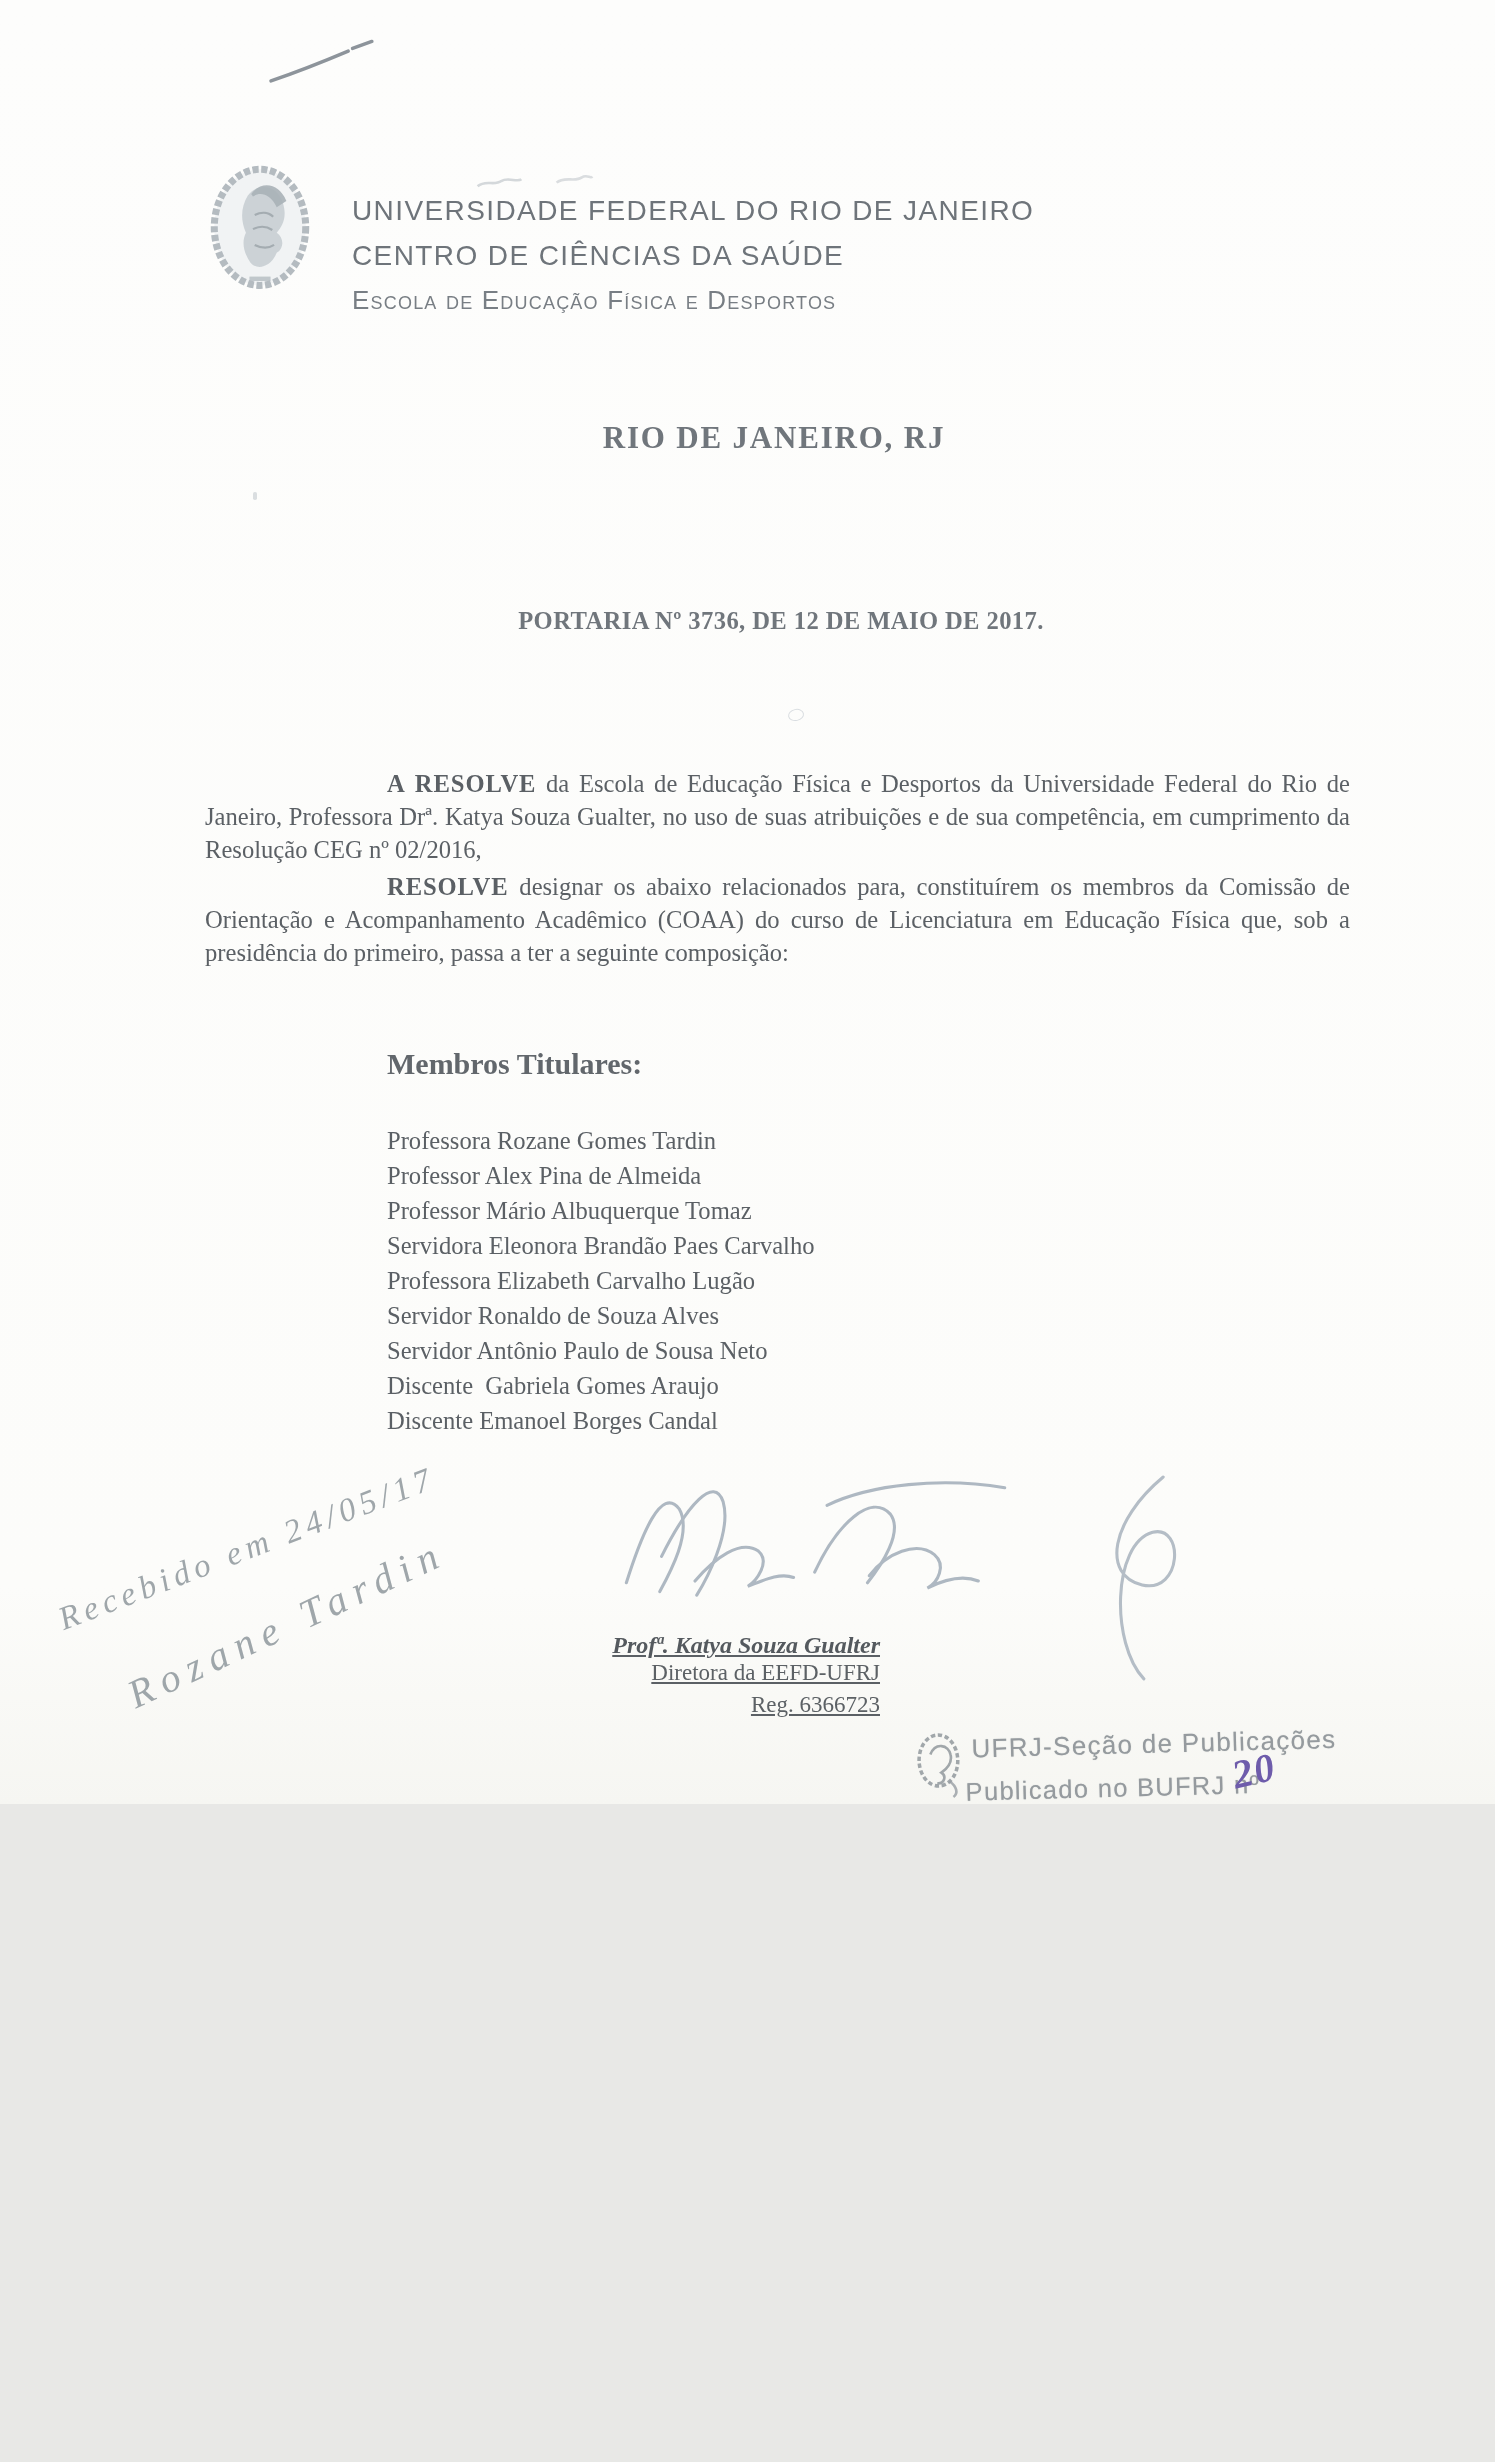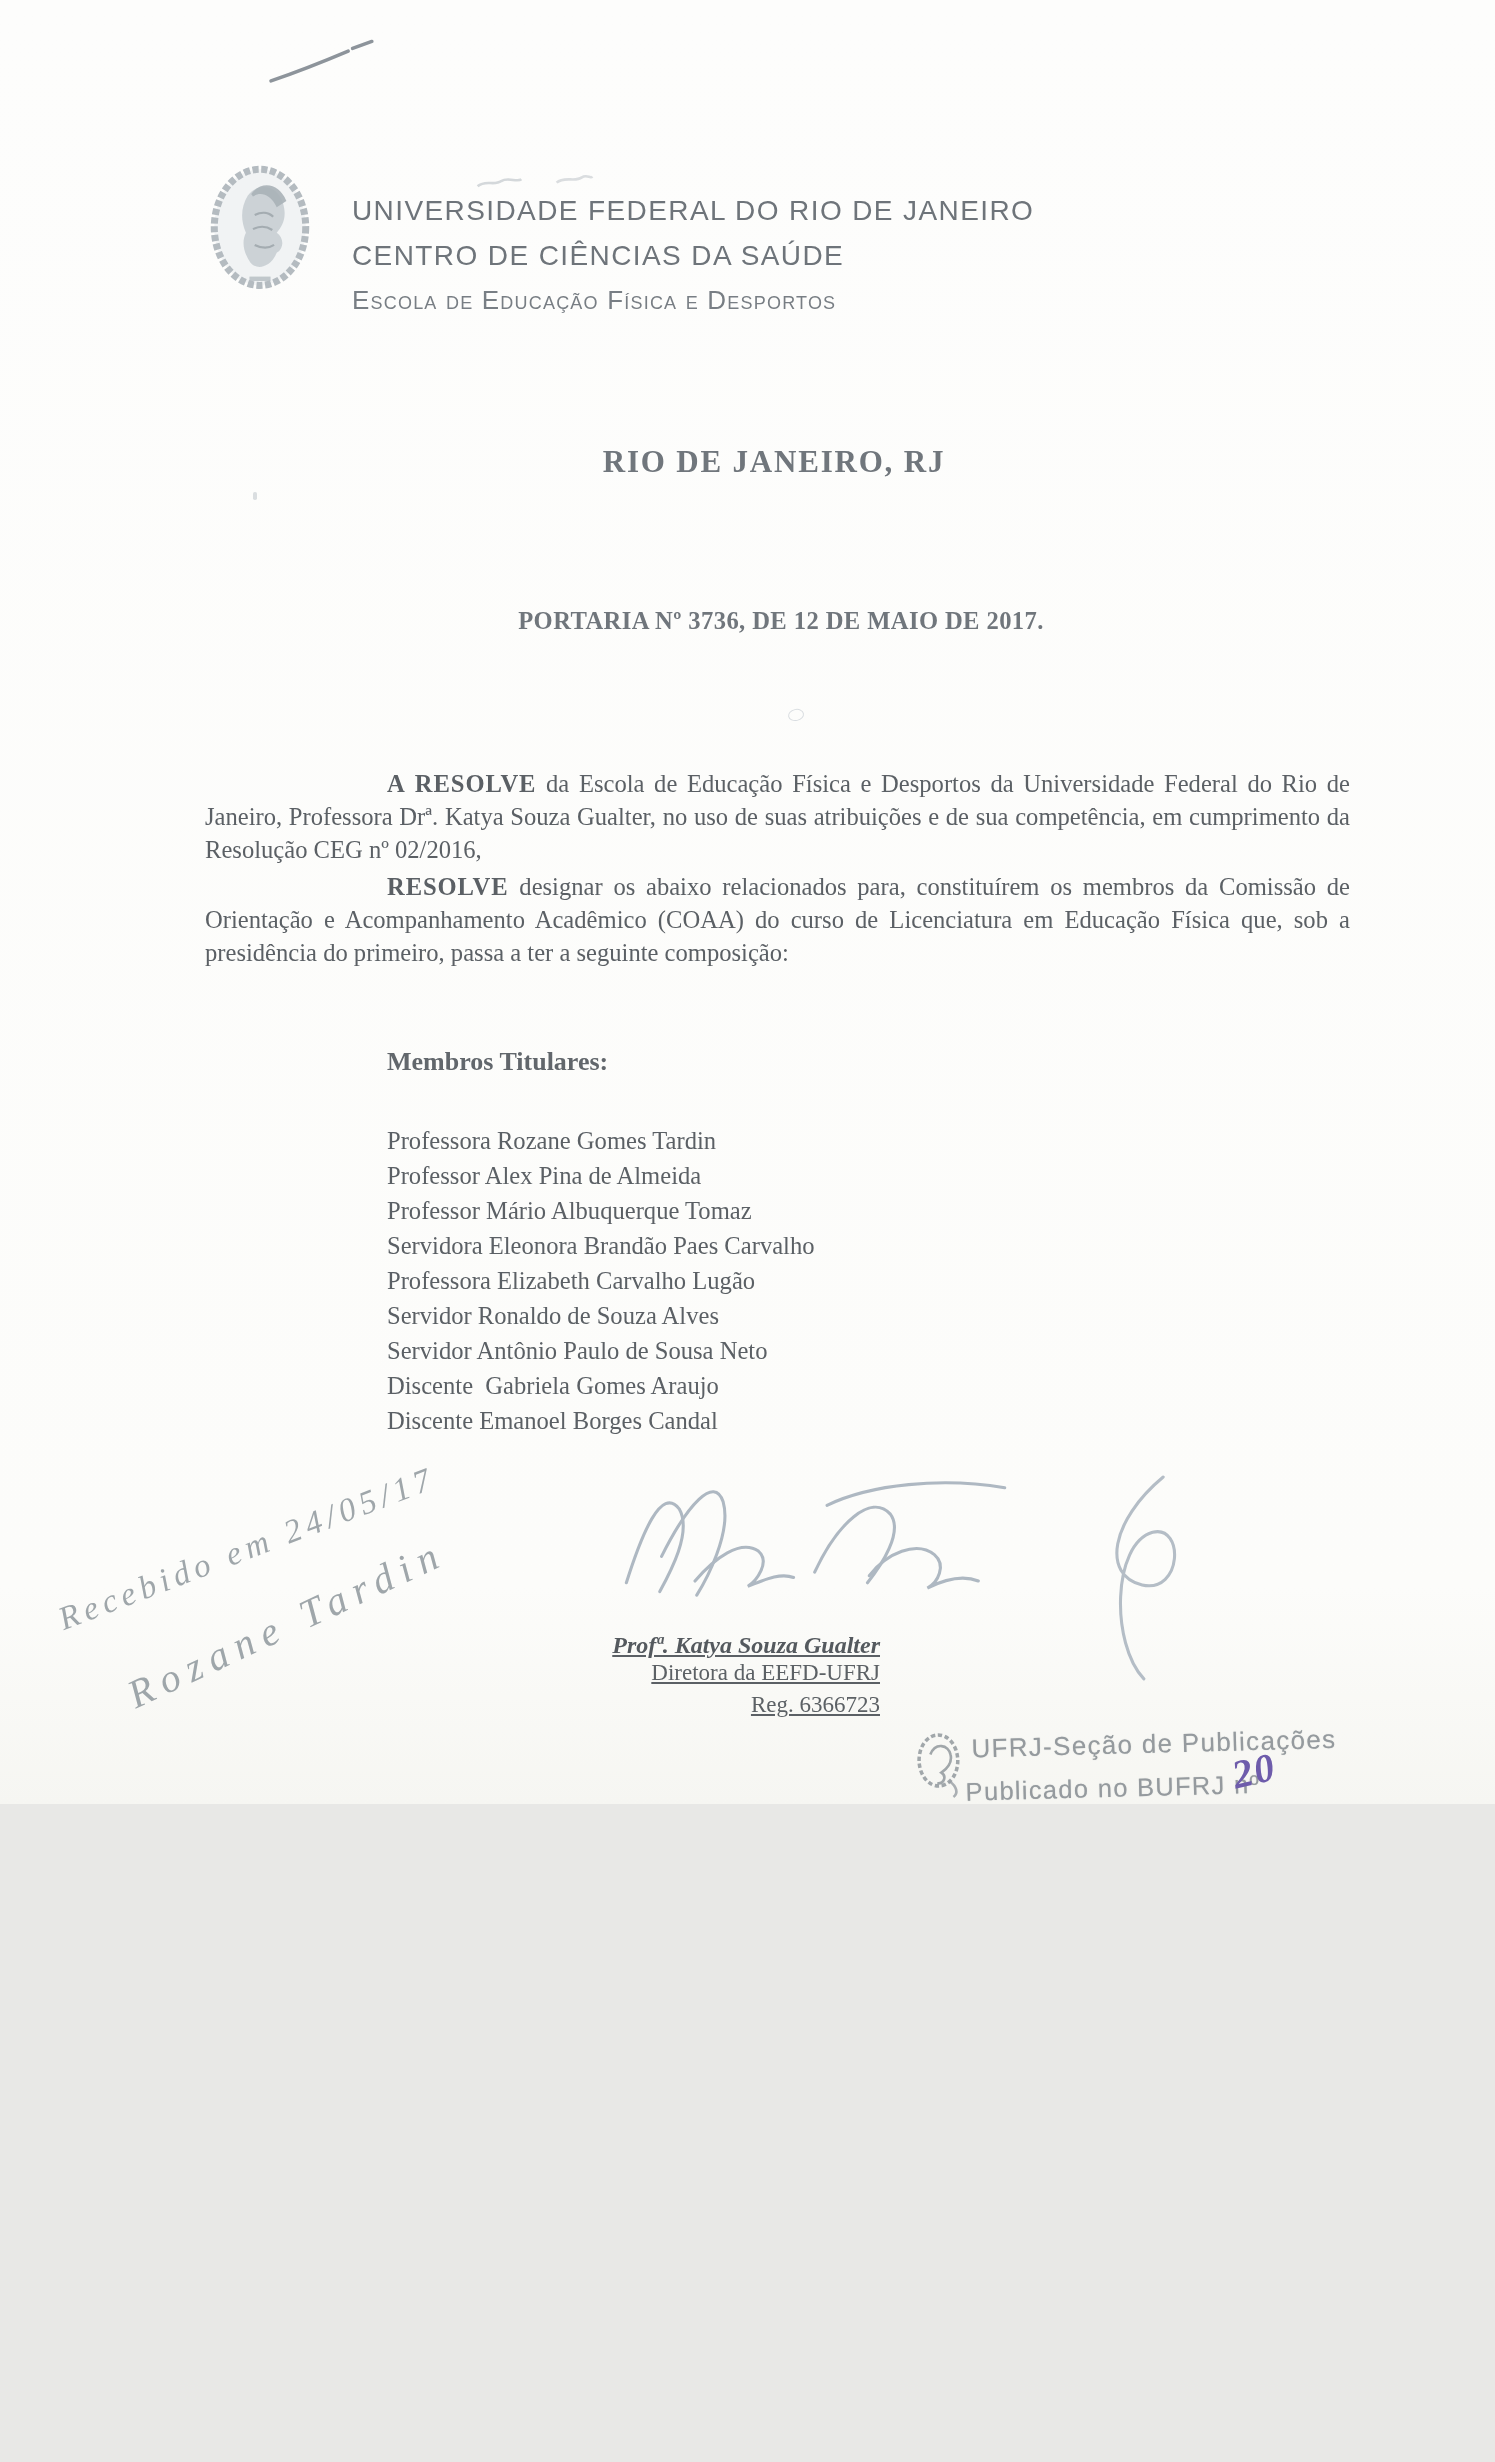--- a/index.html
+++ b/index.html
@@ -14,30 +14,30 @@
     font-family:"Liberation Serif", serif;
     color:var(--body-ink);
   }
   .abs{position:absolute;}
   
   .hline{position:absolute; left:352px; font-family:"Liberation Sans", sans-serif; color:var(--header-ink); white-space:nowrap;}
   .h1{top:195px; font-size:28px; letter-spacing:1.4px;}
   .h2{top:240px; font-size:28px; letter-spacing:1.4px;}
   .h3{top:285px; font-size:26px; letter-spacing:1.2px; font-variant:small-caps; color:#787e84;}
   
-  .city{position:absolute; left:774px; top:444px; transform:translateX(-50%);
+  .city{position:absolute; left:774px; top:420px; transform:translateX(-50%);
         font-size:31px; font-weight:bold; letter-spacing:1.8px; color:var(--title-ink); white-space:nowrap;}
   .subject{position:absolute; left:781px; top:607px; transform:translateX(-50%);
         font-size:24.6px; font-weight:bold; letter-spacing:0.4px; color:var(--title-ink); white-space:nowrap;}
   
   .bodytext{position:absolute; left:205px; top:767px; width:1145px; text-align:justify;
         font-size:24.6px; line-height:33px; color:var(--body-ink);}
   .bodytext p{margin:0 0 3.5px 0; text-indent:182px;}
   .bodytext b{letter-spacing:0.9px;}
-  .members-heading{position:absolute; left:387px; top:1047px; font-size:26px; font-weight:bold; color:#62676c;}
+  .members-heading{position:absolute; left:387px; top:1047px; font-size:30px; font-weight:bold; color:#62676c;}
   .members{position:absolute; left:387px; top:1123px; font-size:24.6px; line-height:35px; color:var(--body-ink);}
   .member{white-space:pre-wrap;}
   
   .hand{position:absolute; font-style:italic; color:var(--pencil-ink); opacity:.85; white-space:nowrap;}
   .received-note{left:60px; top:1602px; transform:rotate(-21deg); transform-origin:0 50%;
         font-size:33px; letter-spacing:5.3px;}
   .received-sig{left:130px; top:1673px; transform:rotate(-25deg); transform-origin:0 50%;
         font-size:40px; letter-spacing:8.8px;}
   
   .sig-text{position:absolute; left:563px; top:1632px; width:317px; text-align:right;text-decoration:underline;}

